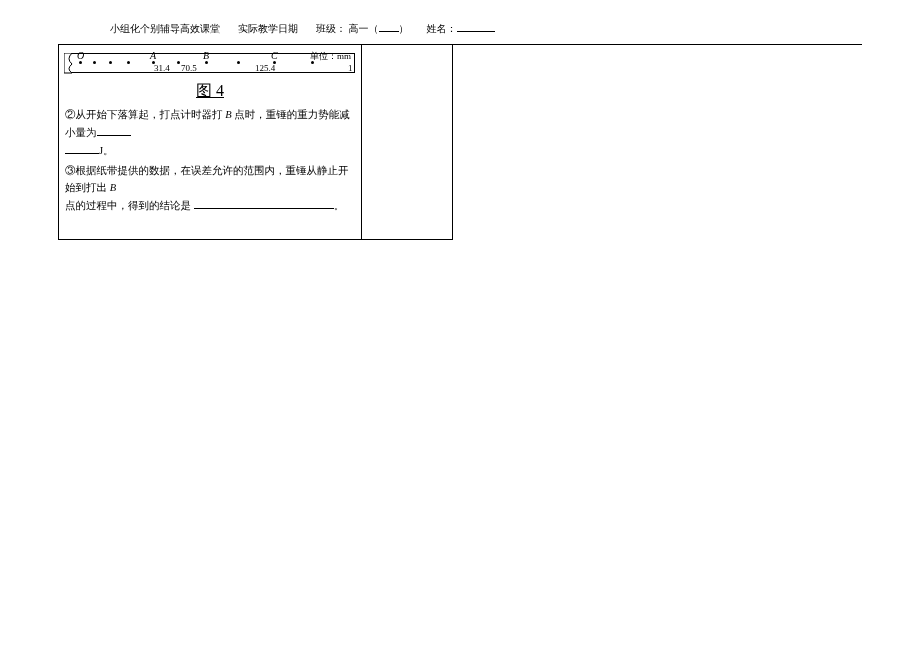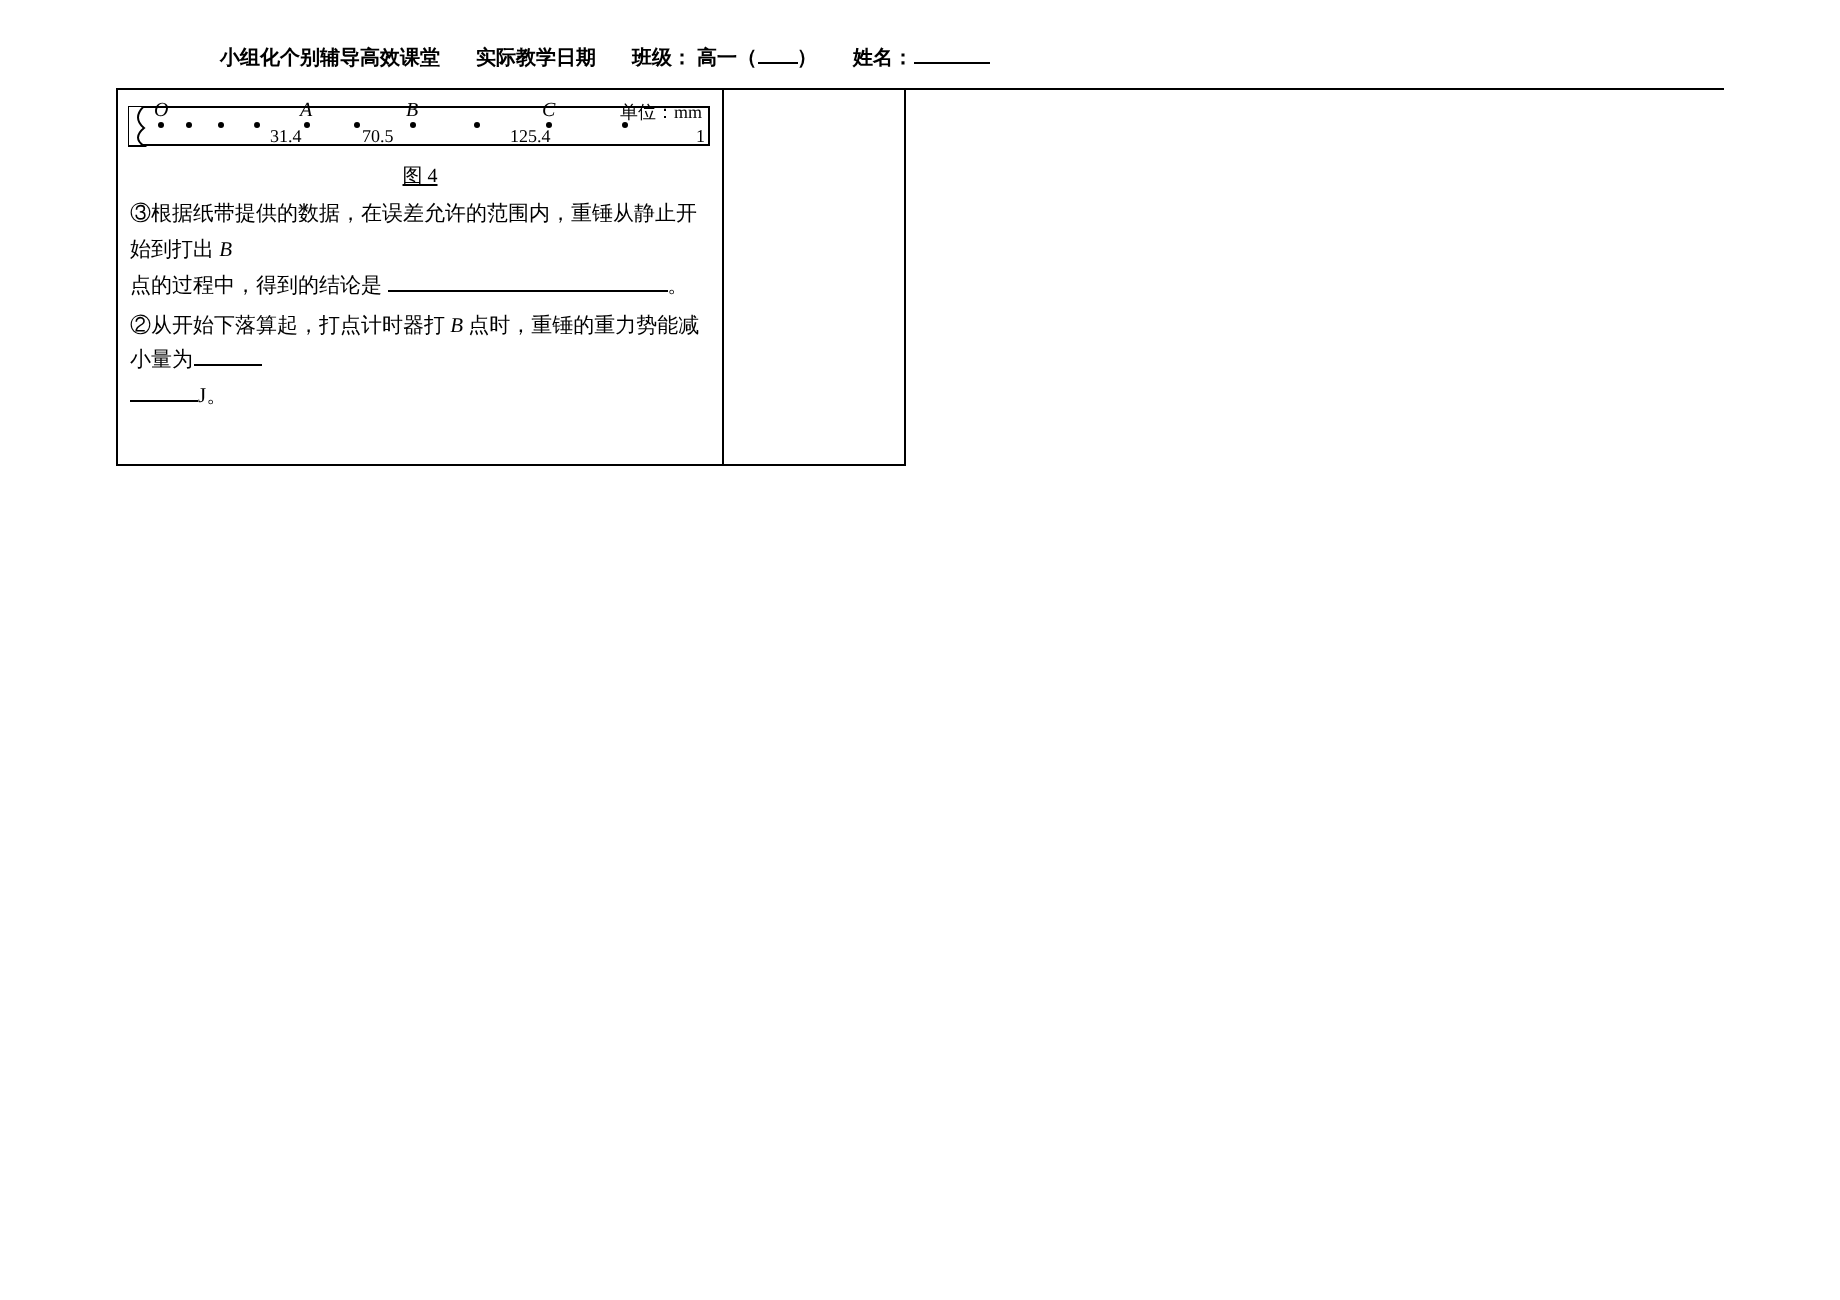--- a/index.html
+++ b/index.html
@@ -8,21 +8,21 @@
     height: 650px;
     background: #fff;
     font-family: "SimSun", "宋体", serif;
     font-size: 10px;
     color: #000;
   }
   .header {
     display: flex;
     justify-content: space-between;
     padding: 22px 60px 6px 110px;
-    font-weight: bold;
+    font-weight: normal;
     font-size: 10px;
   }
   .header-left { display: flex; gap: 18px; align-items: baseline; }
   .header-right { display: flex; gap: 8px; align-items: baseline; white-space: nowrap; }
   .underline {
     display: inline-block;
     border-bottom: 1px solid #000;
     min-width: 38px;
     height: 10px;
     vertical-align: baseline;
@@ -97,21 +97,21 @@
   }
   .unit {
     position: absolute;
     right: 4px;
     top: -1px;
     font-size: 9px;
     text-align: right;
   }
   .fig-caption {
     text-align: center;
-    font-size: 10px;
+    font-size: 16px;
     margin-top: 2px;
     font-family: "SimSun", serif;
     text-decoration: underline;
   }
   .para {
     font-size: 10.5px;
     line-height: 1.7;
     margin-top: 2px;
     word-break: break-all;
   }
@@ -154,40 +154,40 @@
               <path d="M0 0 L8 0 Q2 6 8 11 Q2 16 8 20 L0 20 Z" fill="#fff" stroke="#000" stroke-width="1"></path>
             </svg>
           </div>
           <span class="mark-o" style="left:12px">O</span>
           <span class="dot" style="left:14px"></span>
           <span class="dot" style="left:28px"></span>
           <span class="dot" style="left:44px"></span>
           <span class="dot" style="left:62px"></span>
           <span class="lbl" style="left:85px">A</span>
           <span class="dot" style="left:87px"></span>
-          <span class="val" style="left:70px">31.4</span>
+          <span class="val" style="left:89px">31.4</span>
           <span class="dot" style="left:112px"></span>
           <span class="lbl" style="left:138px">B</span>
           <span class="dot" style="left:140px"></span>
           <span class="val" style="left:116px">70.5</span>
           <span class="dot" style="left:172px"></span>
           <span class="lbl" style="left:206px">C</span>
           <span class="dot" style="left:208px"></span>
           <span class="val" style="left:190px">125.4</span>
           <span class="dot" style="left:246px"></span>
           <span class="val" style="left:283px">1</span>
           <span class="unit">单位：mm</span>
         </div>
         <div class="fig-caption">图 4</div>
       </div>
 
       <div class="para">
-        <span>③根据纸带提供的数据，在误差允许的范围内，重锤从静止开始到打出</span><i> B </i><br><span>点的过程中，得到的结论是</span> <span class="blank-line long"></span><span>。</span>
+        <span>②从开始下落算起，打点计时器打</span><i> B </i><span>点时，重锤的重力势能减小量为</span><span class="blank-line"></span><br><span class="blank-line"></span><span>J。</span>
       </div>
 
       <div class="para">
-        <span>②从开始下落算起，打点计时器打</span><i> B </i><span>点时，重锤的重力势能减小量为</span><span class="blank-line"></span><br><span class="blank-line"></span><span>J。</span>
+        <span>③根据纸带提供的数据，在误差允许的范围内，重锤从静止开始到打出</span><i> B </i><br><span>点的过程中，得到的结论是</span> <span class="blank-line long"></span><span>。</span>
       </div>
 
     </div>
     <div class="col-right"></div>
   </div>
 </div>
 
 </body></html>

